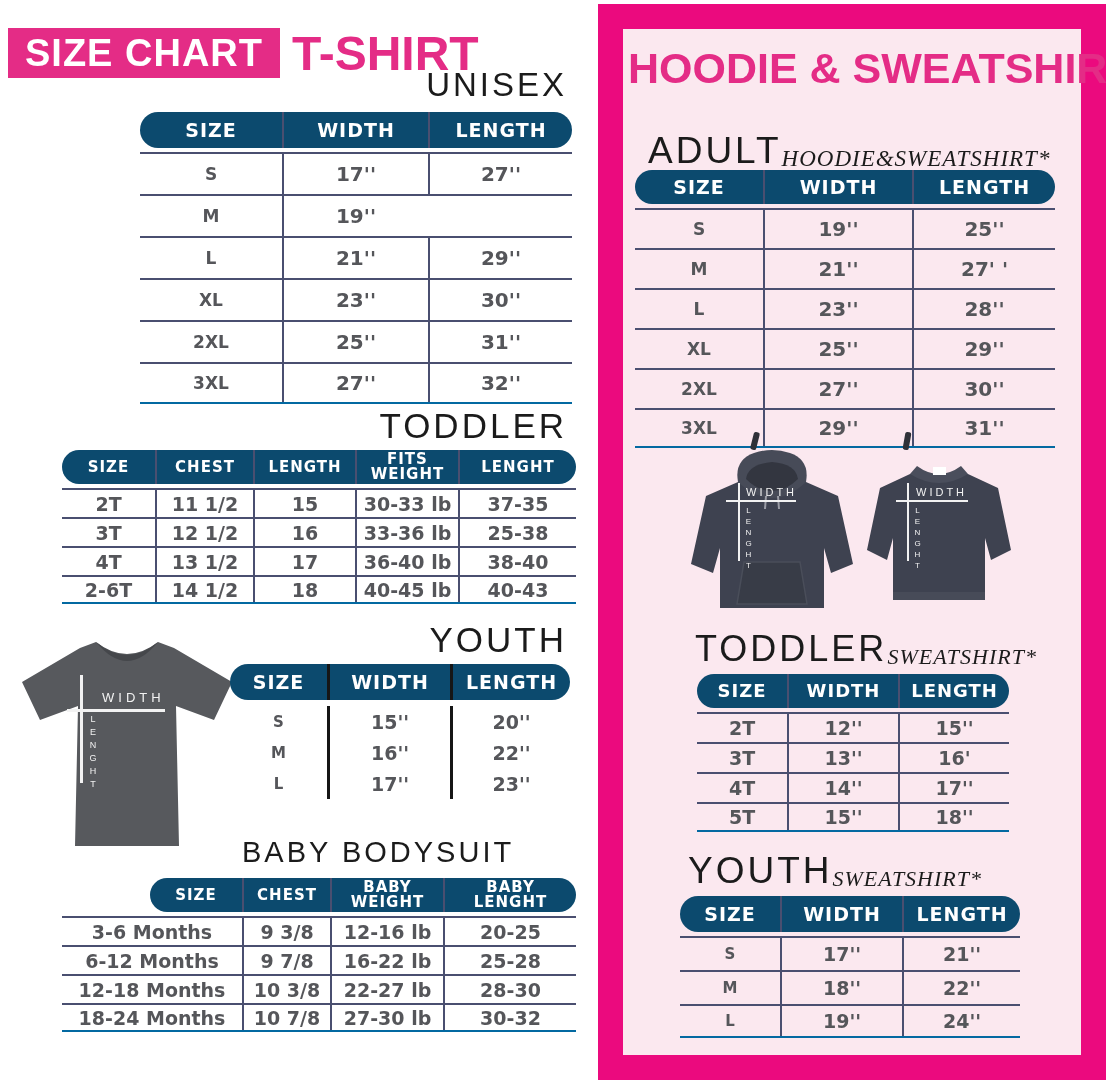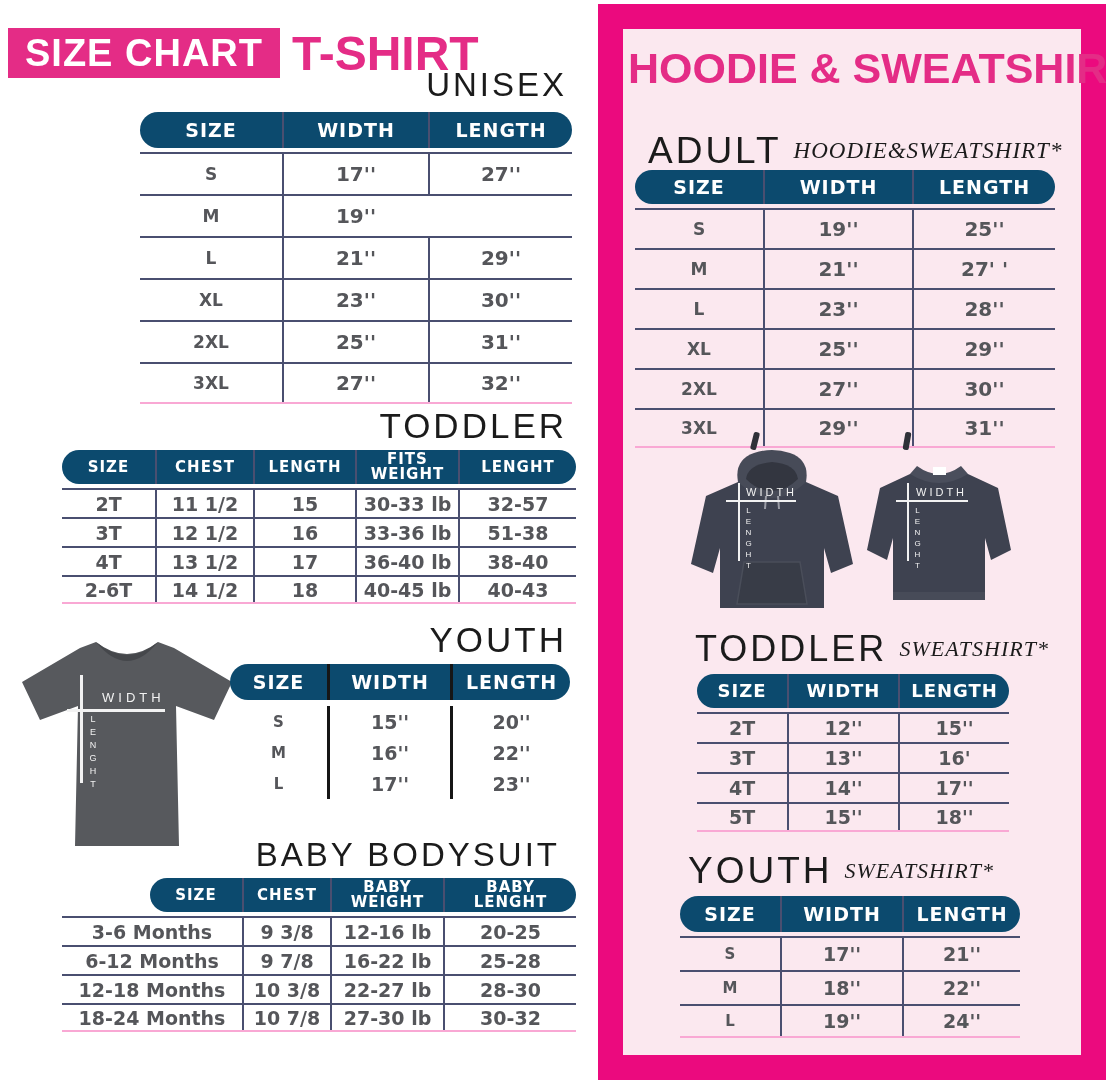--- a/index.html
+++ b/index.html
@@ -4,41 +4,41 @@
 <style>
   *{margin:0;padding:0;box-sizing:border-box}
   html,body{background:#fff}
   #root{position:relative;width:1106px;height:1080px;background:#ffffff;overflow:hidden;
         font-family:"DejaVu Sans",sans-serif}
   .abs{position:absolute}
 
   
   .thin-head{font-family:"Liberation Sans",sans-serif;font-weight:400;color:#1b1b1b;letter-spacing:3px;white-space:nowrap}
   .sub-italic{font-family:Liberation Serif, serif;font-style:italic;font-weight:400;color:#1b1b1b;letter-spacing:1px;white-space:nowrap}
-  .head-row{display:flex;align-items:center;gap:12px}
+  .head-row{display:flex;align-items:flex-end;}
 
   .title-box{background:#e42c86;color:#fff;font-family:"Liberation Sans",sans-serif;font-weight:700;
              text-align:center;letter-spacing:1px}
   .pink-text{color:#e42c86;font-family:"Liberation Sans",sans-serif;font-weight:700;white-space:nowrap}
 
   
   .panel{left:598px;top:4px;width:508px;height:1076px;background:#fbe8ef;border:25px solid #eb0a7e}
 
   
   .tbl{position:absolute}
   .tbl .thead,.tbl .trow{display:grid;grid-template-columns:var(--cols);align-items:center;text-align:center}
   .tbl .thead{background:#0c4a6e;border-radius:18px;color:#fff;margin-bottom:4px}
   .tbl .hcell{font-family:"DejaVu Sans",sans-serif;font-weight:700;font-size:19px;letter-spacing:1px;
               line-height:1.0;white-space:pre-line;align-self:center}
   .tbl .cell{font-family:"DejaVu Sans",sans-serif;font-weight:700;color:#55565a;font-size:20px;white-space:nowrap}
   .tbl .hcell:nth-child(n+2),.tbl .cell:nth-child(n+2){border-left:2px solid #4a4f70;height:100%;
               display:flex;align-items:center;justify-content:center}
   .tbl .hcell:first-child,.tbl .cell:first-child{height:100%;display:flex;align-items:center;justify-content:center}
   .tbl .trow{border-top:2px solid #4a4f70}
-  .tbl .trow:last-child{border-bottom:2px solid #f9a8d4}
+  .tbl .trow:last-child{border-bottom:2px solid #0369a1}
 
   .tbl-unisex{left:140px;top:112px;width:432px;--cols:142px 146px 144px}
   .tbl-unisex .thead{height:36px}
   .tbl-unisex .trow{height:42px}
   .tbl-unisex .cell:first-child{font-size:17px}
 
   .tbl-toddler{left:62px;top:450px;width:514px;--cols:93px 98px 102px 103px 118px}
   .tbl-toddler .thead{height:34px}
   .tbl-toddler .trow{height:29px}
   .tbl-toddler .hcell{font-size:15px}
@@ -141,28 +141,28 @@
         <div class="hcell">LENGTH</div>
         <div class="hcell">FITS
 WEIGHT</div>
         <div class="hcell">LENGHT</div>
       </div>
       <div class="trow">
         <div class="cell">2T</div>
         <div class="cell">11 1/2</div>
         <div class="cell">15</div>
         <div class="cell">30-33 lb</div>
-        <div class="cell">32-57</div>
+        <div class="cell">37-35</div>
       </div>
       <div class="trow">
         <div class="cell">3T</div>
         <div class="cell">12 1/2</div>
         <div class="cell">16</div>
         <div class="cell">33-36 lb</div>
-        <div class="cell">51-38</div>
+        <div class="cell">25-38</div>
       </div>
       <div class="trow">
         <div class="cell">4T</div>
         <div class="cell">13 1/2</div>
         <div class="cell">17</div>
         <div class="cell">36-40 lb</div>
         <div class="cell">38-40</div>
       </div>
       <div class="trow">
         <div class="cell">2-6T</div>
@@ -201,21 +201,21 @@
         <div class="cell">16''</div>
         <div class="cell">22''</div>
       </div>
       <div class="trow">
         <div class="cell">L</div>
         <div class="cell">17''</div>
         <div class="cell">23''</div>
       </div>
     </div>
 
-  <div class="abs thin-head" style="left:242px;top:836px;width:318px;text-align:right;font-size:33px">BABY BODYSUIT</div>
+  <div class="abs thin-head" style="left:242px;top:836px;width:318px;text-align:left;font-size:29px">BABY BODYSUIT</div>
   <div class="tbl tbl-baby">
       <div class="thead">
         <div class="hcell">SIZE</div>
         <div class="hcell">CHEST</div>
         <div class="hcell">BABY
 WEIGHT</div>
         <div class="hcell">BABY
 LENGHT</div>
       </div>
       <div class="trow">

